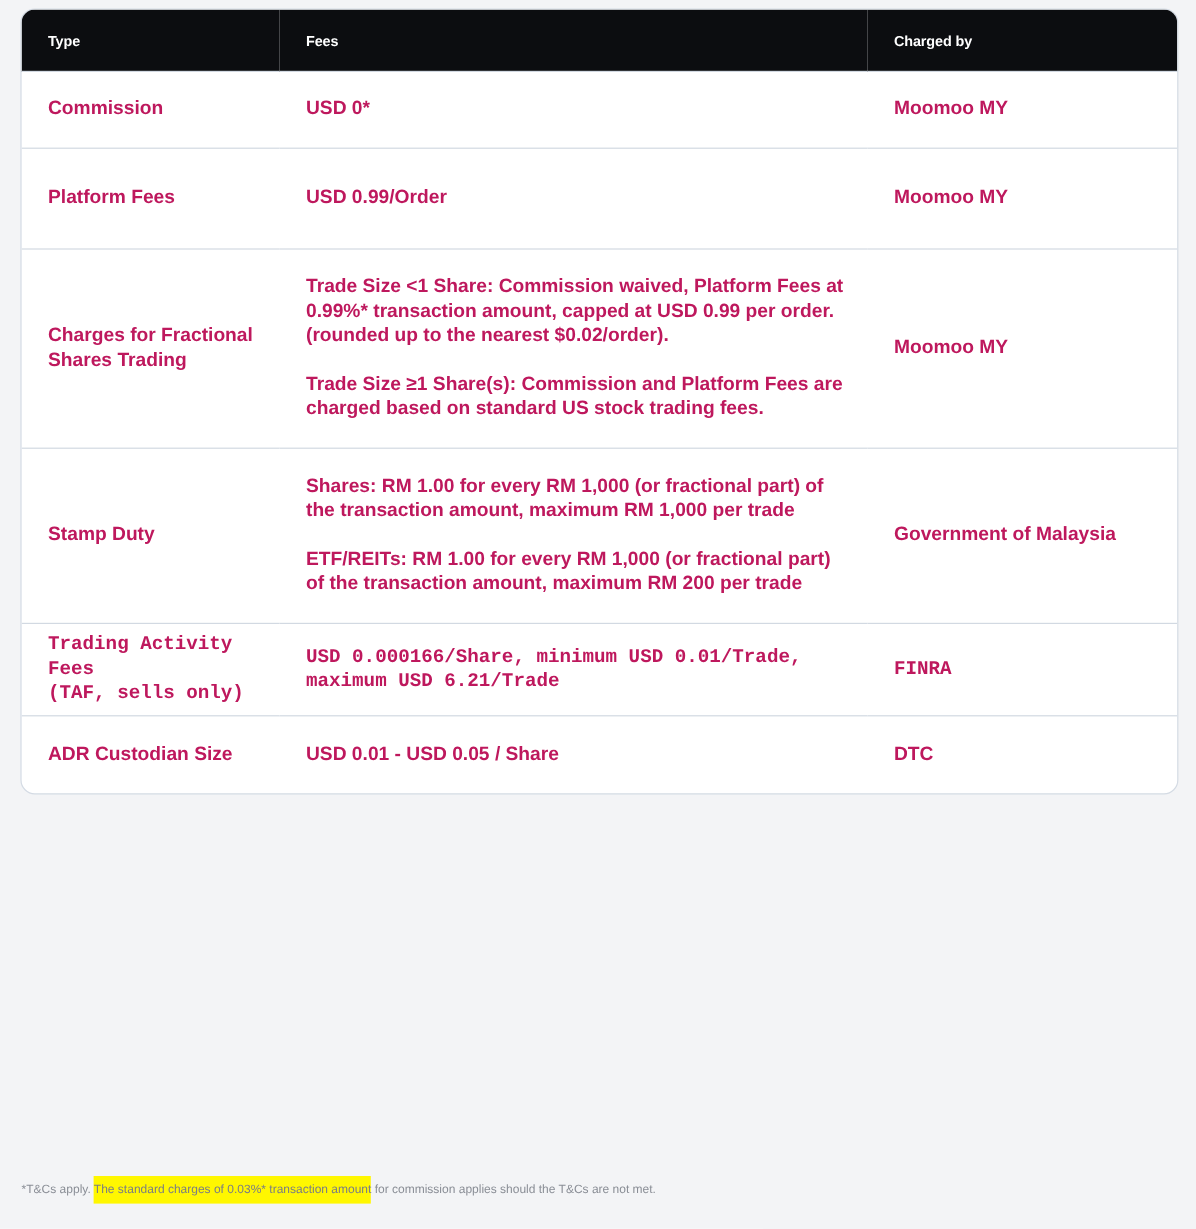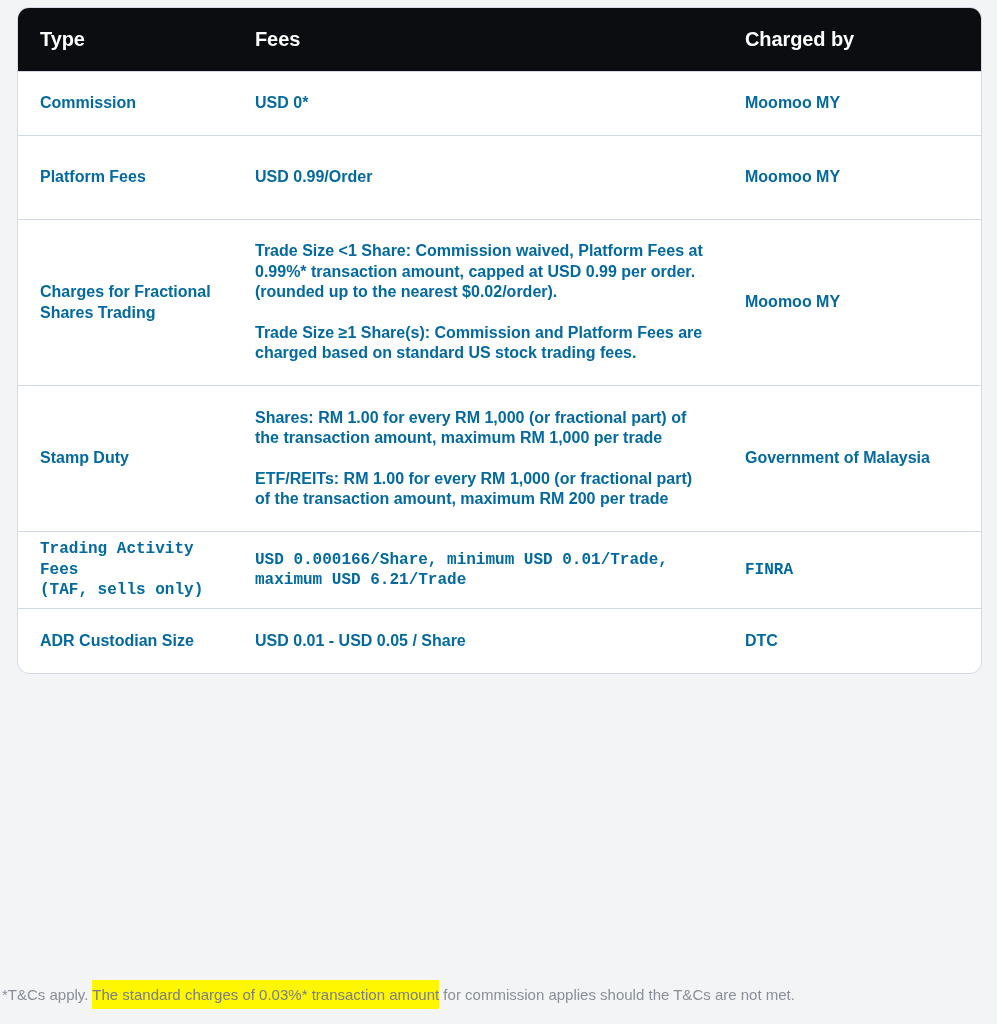--- a/index.html
+++ b/index.html
@@ -14,39 +14,39 @@
     position: absolute; left: 17px; top: 7px; width: 965px;
     background: #ffffff;
     border: 1px solid #d4dbe4;
     border-radius: 12px;
     overflow: hidden;
     box-sizing: border-box;
   }
   table { width: 100%; border-collapse: collapse; table-layout: fixed; }
   th {
     background: #0c0d10; color: #ffffff;
-    font-size: 20px; font-weight: bold; text-align: left;
-    height: 63px; padding: 0 0 0 22px; vertical-align: middle;
+    font-size: 12px; font-weight: bold; text-align: left;
+    height: 51px; padding: 0 0 0 22px; vertical-align: middle;
     letter-spacing: -0.1px;
   }
   td {
     font-size: 16px; font-weight: bold; text-align: left;
     padding: 0 0 0 22px; vertical-align: middle;
     border-top: 1px solid #d2d9e2;
     line-height: 20.5px;
-    color: #0369a1;
+    color: #be185d;
   }
   col.c1 { width: 215px; }
   col.c2 { width: 490px; }
   col.c3 { width: auto; }
   td.fees { padding-left: 22px; padding-right: 8px; }
   .para + .para { margin-top: 20px; }
   .footnote {
-    position: absolute; left: 2px; top: 986px;
-    font-size: 15px; color: #8a8e96;
+    position: absolute; left: 18px; top: 986px;
+    font-size: 10px; color: #8a8e96;
     white-space: nowrap;
   }
   .hl { background: #fff700; color: #7a7d84; padding: 6px 0; }
 </style>
 </head>
 <body>
 
 <div class="card">
   <table>
     <colgroup>

